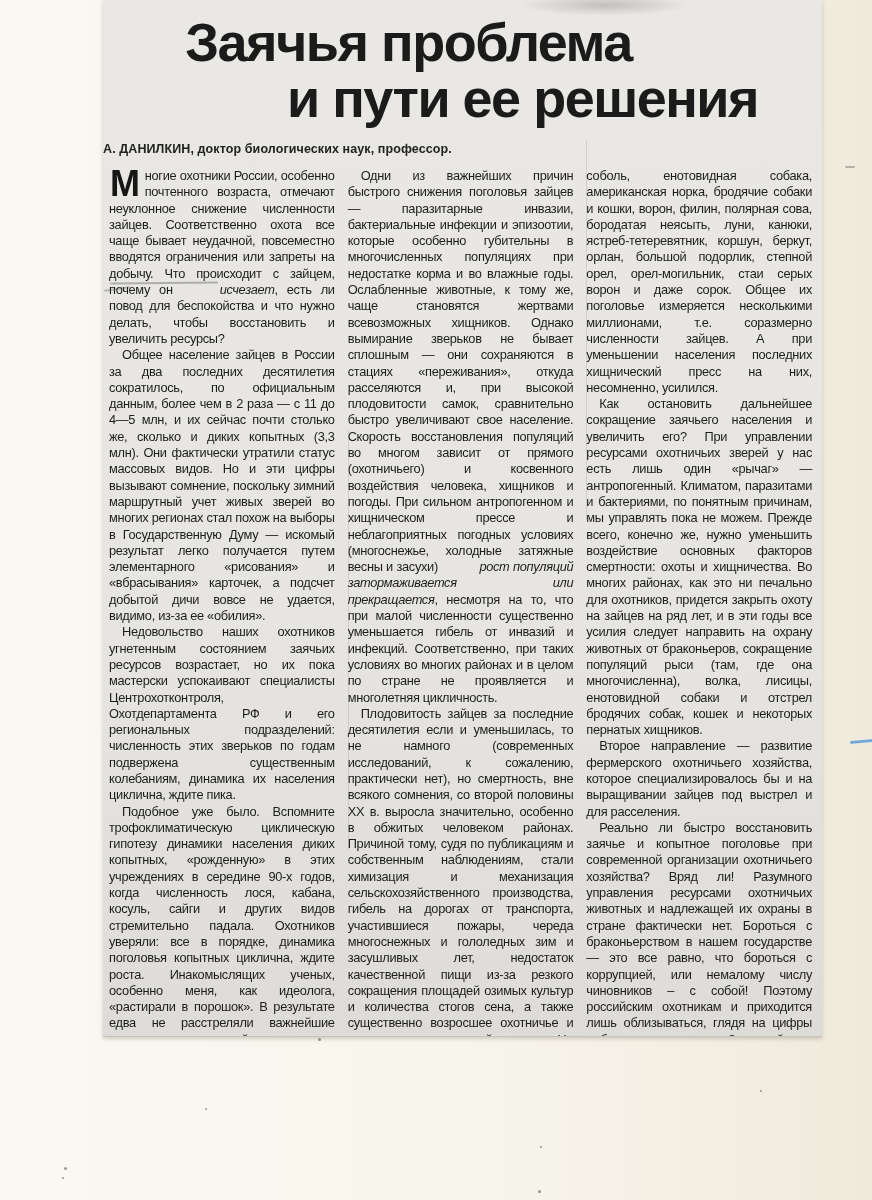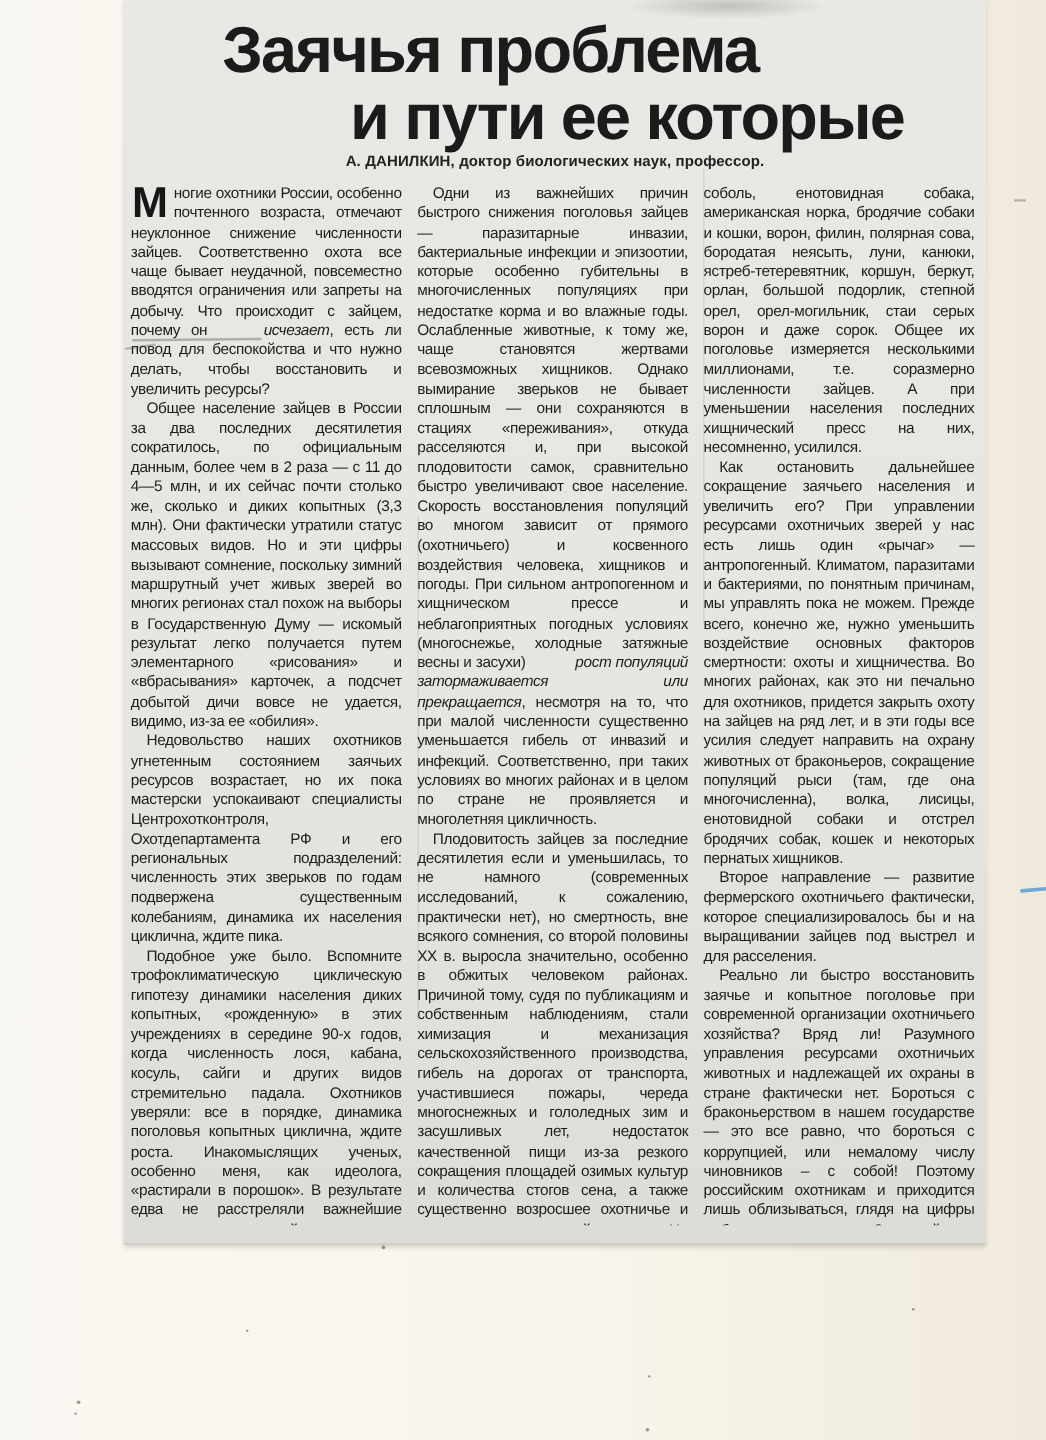--- a/index.html
+++ b/index.html
@@ -15,21 +15,21 @@
     border-bottom:1px solid #c6c3bd;
     box-shadow:0 2px 4px rgba(90,80,60,.25);
   }
   .title{
     font-weight:bold;color:#1b1b1b;font-size:54px;line-height:56px;
     letter-spacing:-1.5px;text-align:center;white-space:nowrap;
   }
   .title-1{margin-top:14px;padding-right:108px;}
   .title-2{padding-left:120px;}
   .byline{
-    margin-top:1px;text-align:center;font-size:12.5px;font-weight:bold;color:#222;
+    margin-top:16px;font-size:12.5px;font-weight:bold;color:#222;
     letter-spacing:.1px;
   }
   .columns{
     display:flex;gap:13px;padding:12px 10px 0 6px;height:868px;overflow:hidden;
     text-align:justify;
   }
   .col{flex:1 1 0;color:#1d1d1d;font-size:12.8px;line-height:16.3px;letter-spacing:-.3px;}
   .col p{margin:0;text-indent:13px;}
   .col p.no-indent{text-indent:0;}
   .dropcap{
@@ -65,37 +65,37 @@
   .s5{left:760px;top:1090px;width:2px;height:2px;}
   .s6{left:538px;top:1190px;}
   .s7{left:845px;top:166px;width:10px;height:2px;border-radius:1px;background:rgba(90,88,82,.4);}
   .s8{left:205px;top:1108px;width:2px;height:2px;}
 </style>
 </head>
 <body>
 
 <div class="clipping">
   <div class="title title-1">Заячья проблема</div>
-  <div class="title title-2">и пути ее которые</div>
+  <div class="title title-2">и пути ее решения</div>
   <div class="byline">А. ДАНИЛКИН, доктор биологических наук, профессор.</div>
   <div class="columns">
     <div class="col">
         <p class="no-indent"><span class="dropcap">М</span><span>ногие охотники России, особенно почтенного возраста, отмечают неуклонное снижение численности зайцев. Соответственно охота все чаще бывает неудачной, повсеместно вводятся ограничения или запреты на добычу. Что происходит с зайцем, почему он </span><span class="em">исчезает</span><span>, есть ли повод для беспокойства и что нужно делать, чтобы восстановить и увеличить ресурсы?</span></p>
         <p><span>Общее население зайцев в России за два последних десятилетия сократилось, по официальным данным, более чем в 2 раза — с 11 до 4—5 млн, и их сейчас почти столько же, сколько и диких копытных (3,3 млн). Они фактически утратили статус массовых видов. Но и эти цифры вызывают сомнение, поскольку зимний маршрутный учет живых зверей во многих регионах стал похож на выборы в Государственную Думу — искомый результат легко получается путем элементарного «рисования» и «вбрасывания» карточек, а подсчет добытой дичи вовсе не удается, видимо, из-за ее «обилия».</span></p>
         <p><span>Недовольство наших охотников угнетенным состоянием заячьих ресурсов возрастает, но их пока мастерски успокаивают специалисты Центрохотконтроля, Охотдепартамента РФ и его региональных подразделений: численность этих зверьков по годам подвержена существенным колебаниям, динамика их населения циклична, ждите пика.</span></p>
         <p><span>Подобное уже было. Вспомните трофоклиматическую циклическую гипотезу динамики населения диких копытных, «рожденную» в этих учреждениях в середине 90-х годов, когда численность лося, кабана, косуль, сайги и других видов стремительно падала. Охотников уверяли: все в порядке, динамика поголовья копытных циклична, ждите роста. Инакомыслящих ученых, особенно меня, как идеолога, «растирали в порошок». В результате едва не расстреляли важнейшие охотничьи виды, а сайга до сих пор находится в глубочайшей депрессии. В конечном счете оказалось, что эта гипотеза — всего лишь попытка охотничьих чиновников и ведомственных ученых переложить на климат и растительность масштабные потери животных, возникшие в результате неумелого управления популяциями и слабой государственной охраны. И теперь руководители и специалисты Центрохотконтроля и Охотдепартамента РФ тоже утверждают, причем без ссылок на оппонентов, что современную динамику популяций диких копытных в России определяют главным образом охотники (браконьеры — в большей мере), крупные хищники и, локально, многоснежные зимы, а не естественная цикличность и изменение продуктивности фитоценозов.</span></p>
       </div>
     <div class="col">
         <p><span>Одни из важнейших причин быстрого снижения поголовья зайцев — паразитарные инвазии, бактериальные инфекции и эпизоотии, которые особенно губительны в многочисленных популяциях при недостатке корма и во влажные годы. Ослабленные животные, к тому же, чаще становятся жертвами всевозможных хищников. Однако вымирание зверьков не бывает сплошным — они сохраняются в стациях «переживания», откуда расселяются и, при высокой плодовитости самок, сравнительно быстро увеличивают свое население. Скорость восстановления популяций во многом зависит от прямого (охотничьего) и косвенного воздействия человека, хищников и погоды. При сильном антропогенном и хищническом прессе и неблагоприятных погодных условиях (многоснежье, холодные затяжные весны и засухи) </span><span class="em">рост популяций затормаживается или прекращается</span><span>, несмотря на то, что при малой численности существенно уменьшается гибель от инвазий и инфекций. Соответственно, при таких условиях во многих районах и в целом по стране не проявляется и многолетняя цикличность.</span></p>
         <p><span>Плодовитость зайцев за последние десятилетия если и уменьшилась, то не намного (современных исследований, к сожалению, практически нет), но смертность, вне всякого сомнения, со второй половины XX в. выросла значительно, особенно в обжитых человеком районах. Причиной тому, судя по публикациям и собственным наблюдениям, стали химизация и механизация сельскохозяйственного производства, гибель на дорогах от транспорта, участившиеся пожары, череда многоснежных и гололедных зим и засушливых лет, недостаток качественной пищи из-за резкого сокращения площадей озимых культур и количества стогов сена, а также существенно возросшее охотничье и хищническое воздействие. На последних факторах остановимся более детально.</span></p>
       </div>
     <div class="col">
         <p class="no-indent"><span>соболь, енотовидная собака, американская норка, бродячие собаки и кошки, ворон, филин, полярная сова, бородатая неясыть, луни, канюки, ястреб-тетеревятник, коршун, беркут, орлан, большой подорлик, степной орел, орел-могильник, стаи серых ворон и даже сорок. Общее их поголовье измеряется несколькими миллионами, т.е. соразмерно численности зайцев. А при уменьшении населения последних хищнический пресс на них, несомненно, усилился.</span></p>
         <p><span>Как остановить дальнейшее сокращение заячьего населения и увеличить его? При управлении ресурсами охотничьих зверей у нас есть лишь один «рычаг» — антропогенный. Климатом, паразитами и бактериями, по понятным причинам, мы управлять пока не можем. Прежде всего, конечно же, нужно уменьшить воздействие основных факторов смертности: охоты и хищничества. Во многих районах, как это ни печально для охотников, придется закрыть охоту на зайцев на ряд лет, и в эти годы все усилия следует направить на охрану животных от браконьеров, сокращение популяций рыси (там, где она многочисленна), волка, лисицы, енотовидной собаки и отстрел бродячих собак, кошек и некоторых пернатых хищников.</span></p>
-        <p><span>Второе направление — развитие фермерского охотничьего фактически, которое специализировалось бы и на выращивании зайцев под выстрел и для расселения.</span></p>
+        <p><span>Второе направление — развитие фермерского охотничьего хозяйства, которое специализировалось бы и на выращивании зайцев под выстрел и для расселения.</span></p>
         <p><span>Реально ли быстро восстановить заячье и копытное поголовье при современной организации охотничьего хозяйства? Вряд ли! Разумного управления ресурсами охотничьих животных и надлежащей их охраны в стране фактически нет. Бороться с браконьерством в нашем государстве — это все равно, что бороться с коррупцией, или немалому числу чиновников – с собой! Поэтому российским охотникам и приходится лишь облизываться, глядя на цифры добычи дичи в Западной и Центральной Европе, США, Африке, Новой Зеландии и других странах, или побывав в зарубежном Эльдорадо.</span></p>
       </div>
   </div>
 </div>
 
 <div class="smudge-top"></div>
 <div class="pen-mark"></div>
 <div class="pencil-underline"></div>
 <div class="pencil-tick"></div>
 <div class="crease crease-1"></div>

